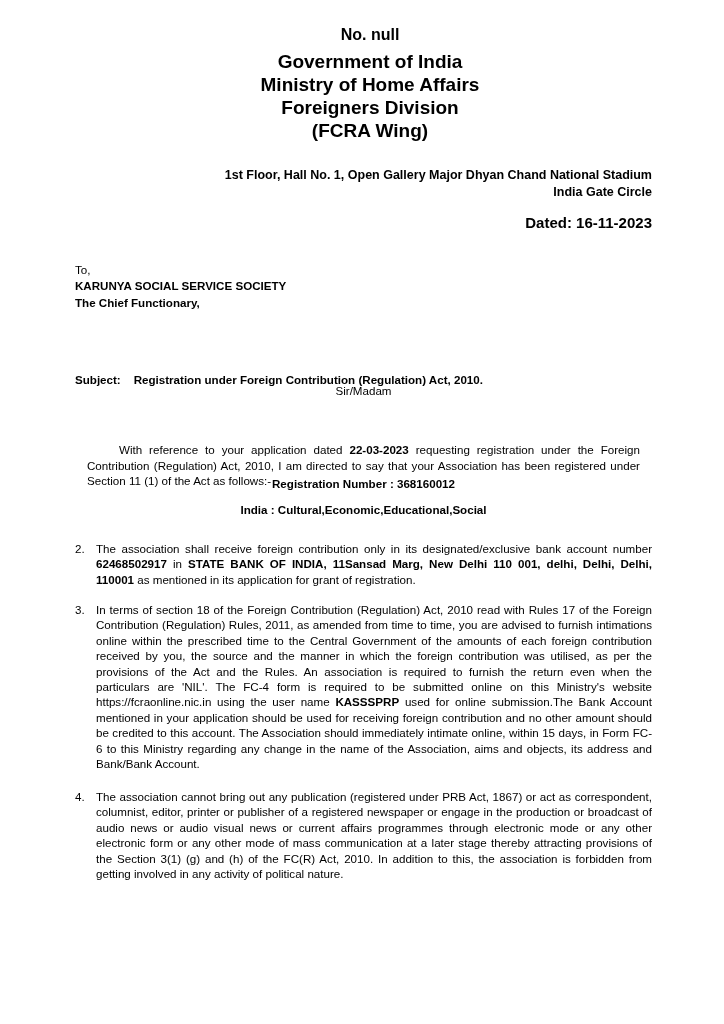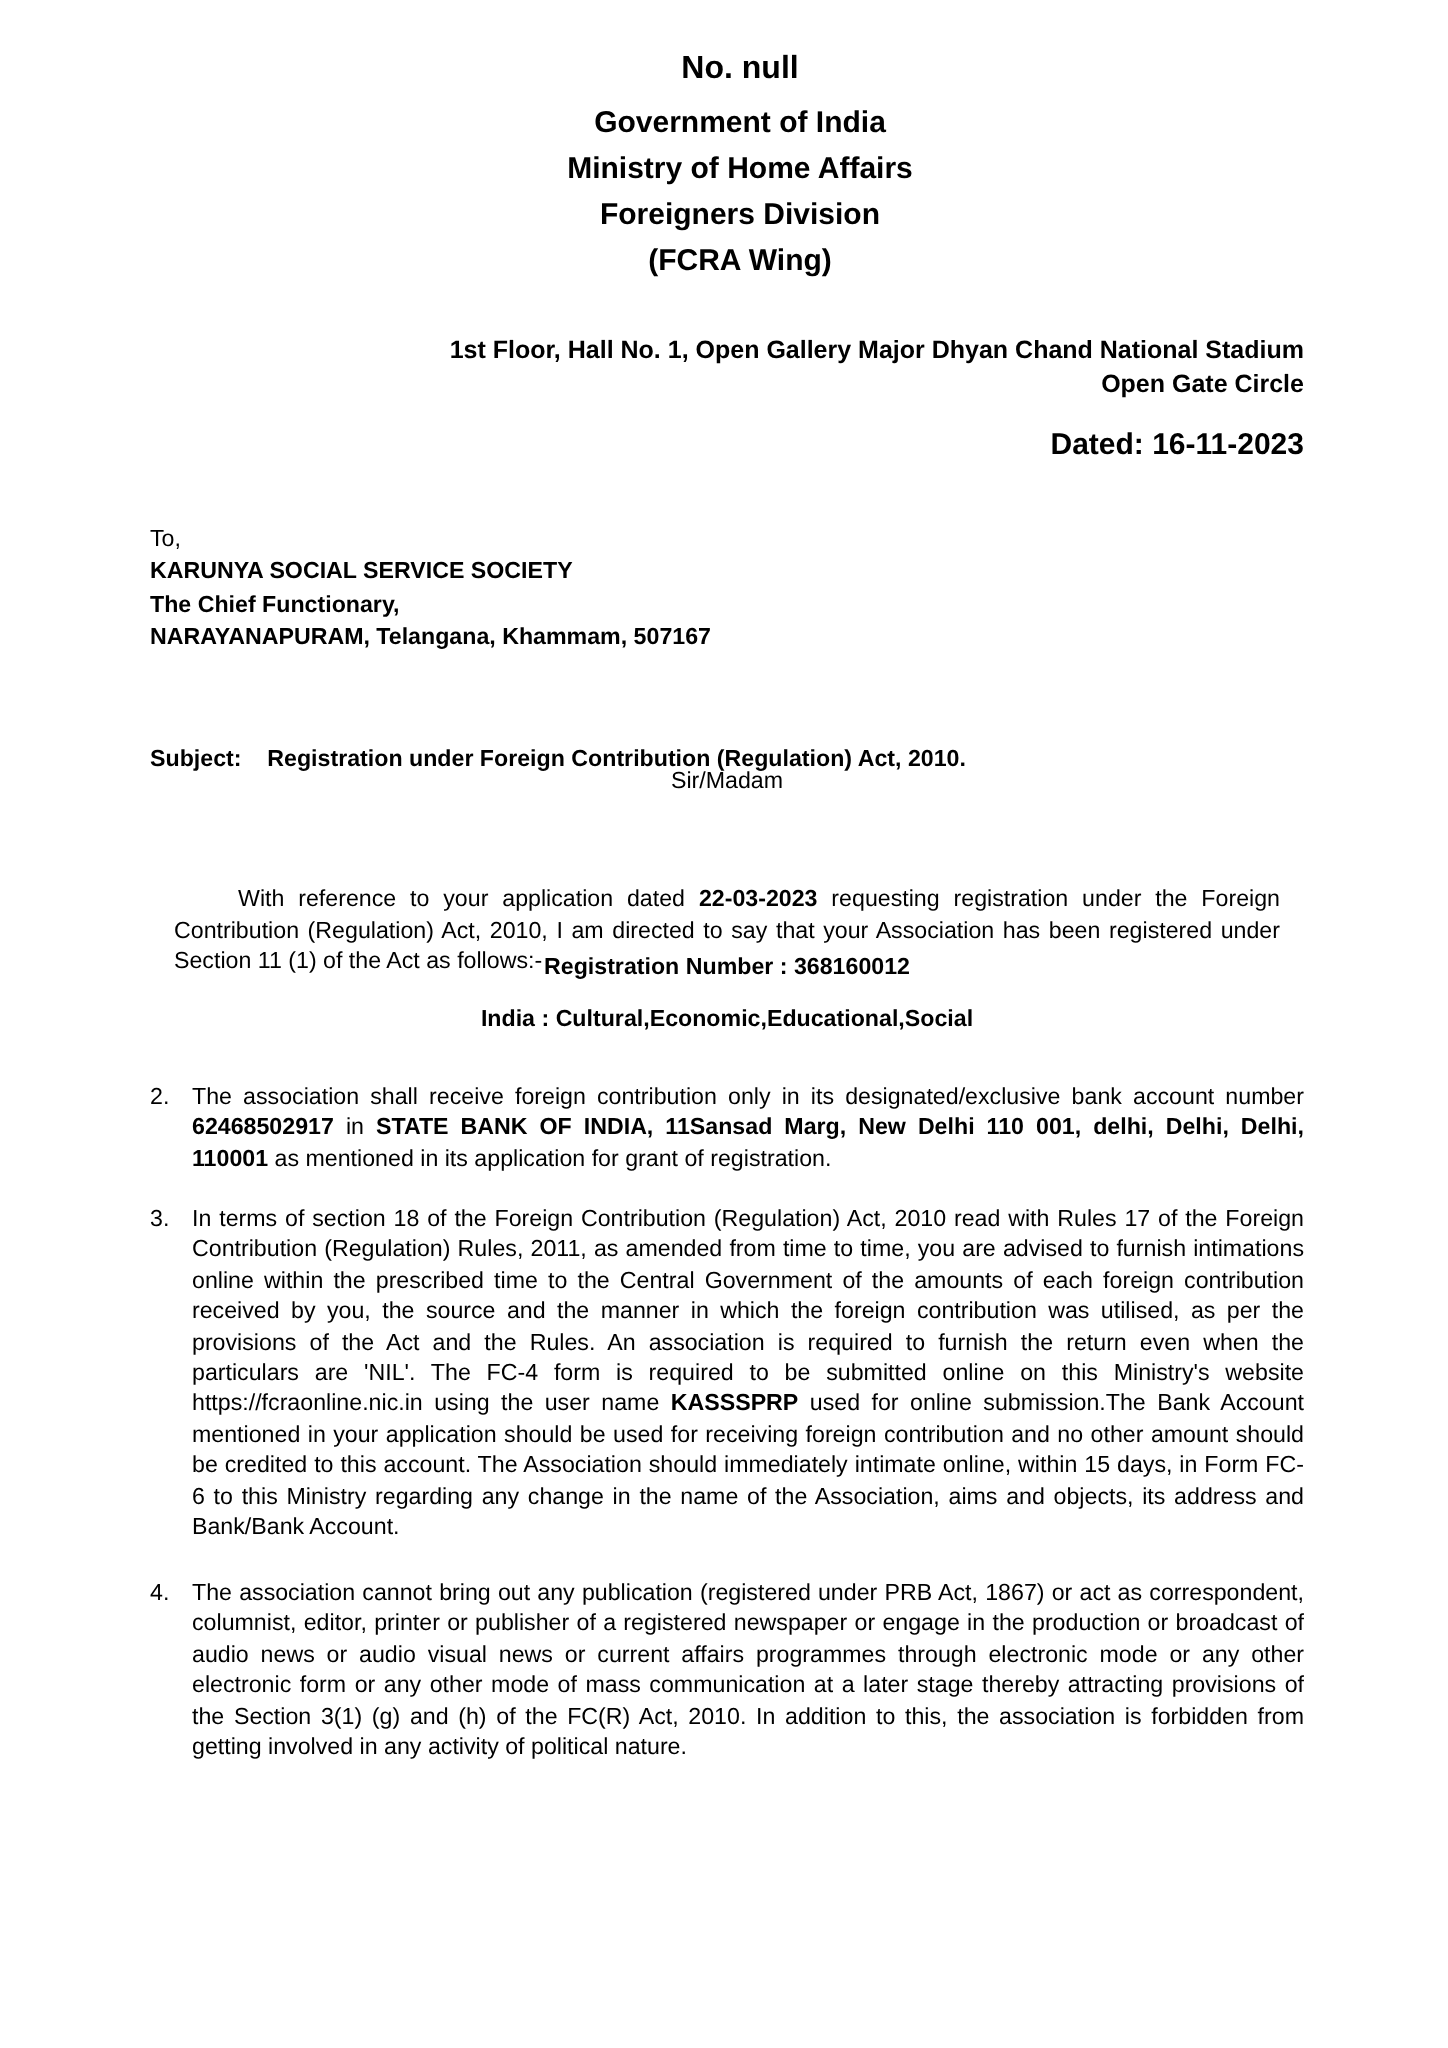--- a/index.html
+++ b/index.html
@@ -2,21 +2,21 @@
 <html><head>
 <meta charset="utf-8">
 <style>
   html, body { margin: 0; padding: 0; background: #ffffff; }
   body {
     width: 724px; height: 1024px; position: relative; overflow: hidden;
     font-family: "Liberation Sans", sans-serif; color: #000;
   }
   .hdr { position: absolute; left: 0; width: 724px; text-align: center; font-weight: bold; }
   .hdr-no { top: 26px; left: 270px; width: 200px; font-size: 16px; }
-  .hdr-line { font-size: 15px; line-height: 23px; left: 245px; width: 250px; text-align: center; }
+  .hdr-line { font-size: 19px; line-height: 23px; left: 245px; width: 250px; text-align: center; }
   .addr { position: absolute; right: 72px; text-align: center; font-weight: bold; font-size: 12.5px; line-height: 17px; }
   .dated { position: absolute; right: 72px; top: 214px; font-weight: bold; font-size: 15px; }
   .blk { position: absolute; left: 75px; width: 577px; font-size: 11.6px; line-height: 16.4px; }
   .b { font-weight: bold; }
   .para { position: absolute; left: 75px; width: 577px; font-size: 11.6px; line-height: 15.6px; text-align: justify; }
   .para p { margin: 12px; text-indent: 32px; }
   .center { position: absolute; left: 75px; width: 577px; text-align: center; font-weight: bold; font-size: 11.6px; }
   .item { position: absolute; left: 75px; width: 577px; font-size: 11.6px; line-height: 15.4px; }
   .item .num { position: absolute; left: 0; top: 0; }
   .item .txt { margin-left: 21px; text-align: justify; }
@@ -24,29 +24,28 @@
 </head>
 <body>
 
 <div class="hdr hdr-no">No. null</div>
 <div class="hdr hdr-line" style="top:50px;">Government of India</div>
 <div class="hdr hdr-line" style="top:73px;">Ministry of Home Affairs</div>
 <div class="hdr hdr-line" style="top:96px;">Foreigners Division</div>
 <div class="hdr hdr-line" style="top:119px;">(FCRA Wing)</div>
 
 <div class="addr" style="top:167px;">1st Floor, Hall No. 1, Open Gallery Major Dhyan Chand National Stadium</div>
-<div class="addr" style="top:184px;">Open Gate Circle</div>
+<div class="addr" style="top:184px;">India Gate Circle</div>
 
 <div class="dated">Dated: 16-11-2023</div>
 
 <div class="blk" style="top:262px;">
   <div>To,</div>
   <div class="b">KARUNYA SOCIAL SERVICE SOCIETY</div>
   <div class="b">The Chief Functionary,</div>
-  <div class="b">NARAYANAPURAM, Telangana, Khammam, 507167</div>
 </div>
 
 <div class="blk" style="top:372px;">
   <span class="b">Subject:</span>&nbsp;&nbsp;&nbsp;
   <span class="b">Registration under Foreign Contribution (Regulation) Act, 2010.</span>
 </div>
 
 <div class="blk" style="top:383px;text-align:center;">Sir/Madam</div>
 
 <div class="para" style="top:430px;">

